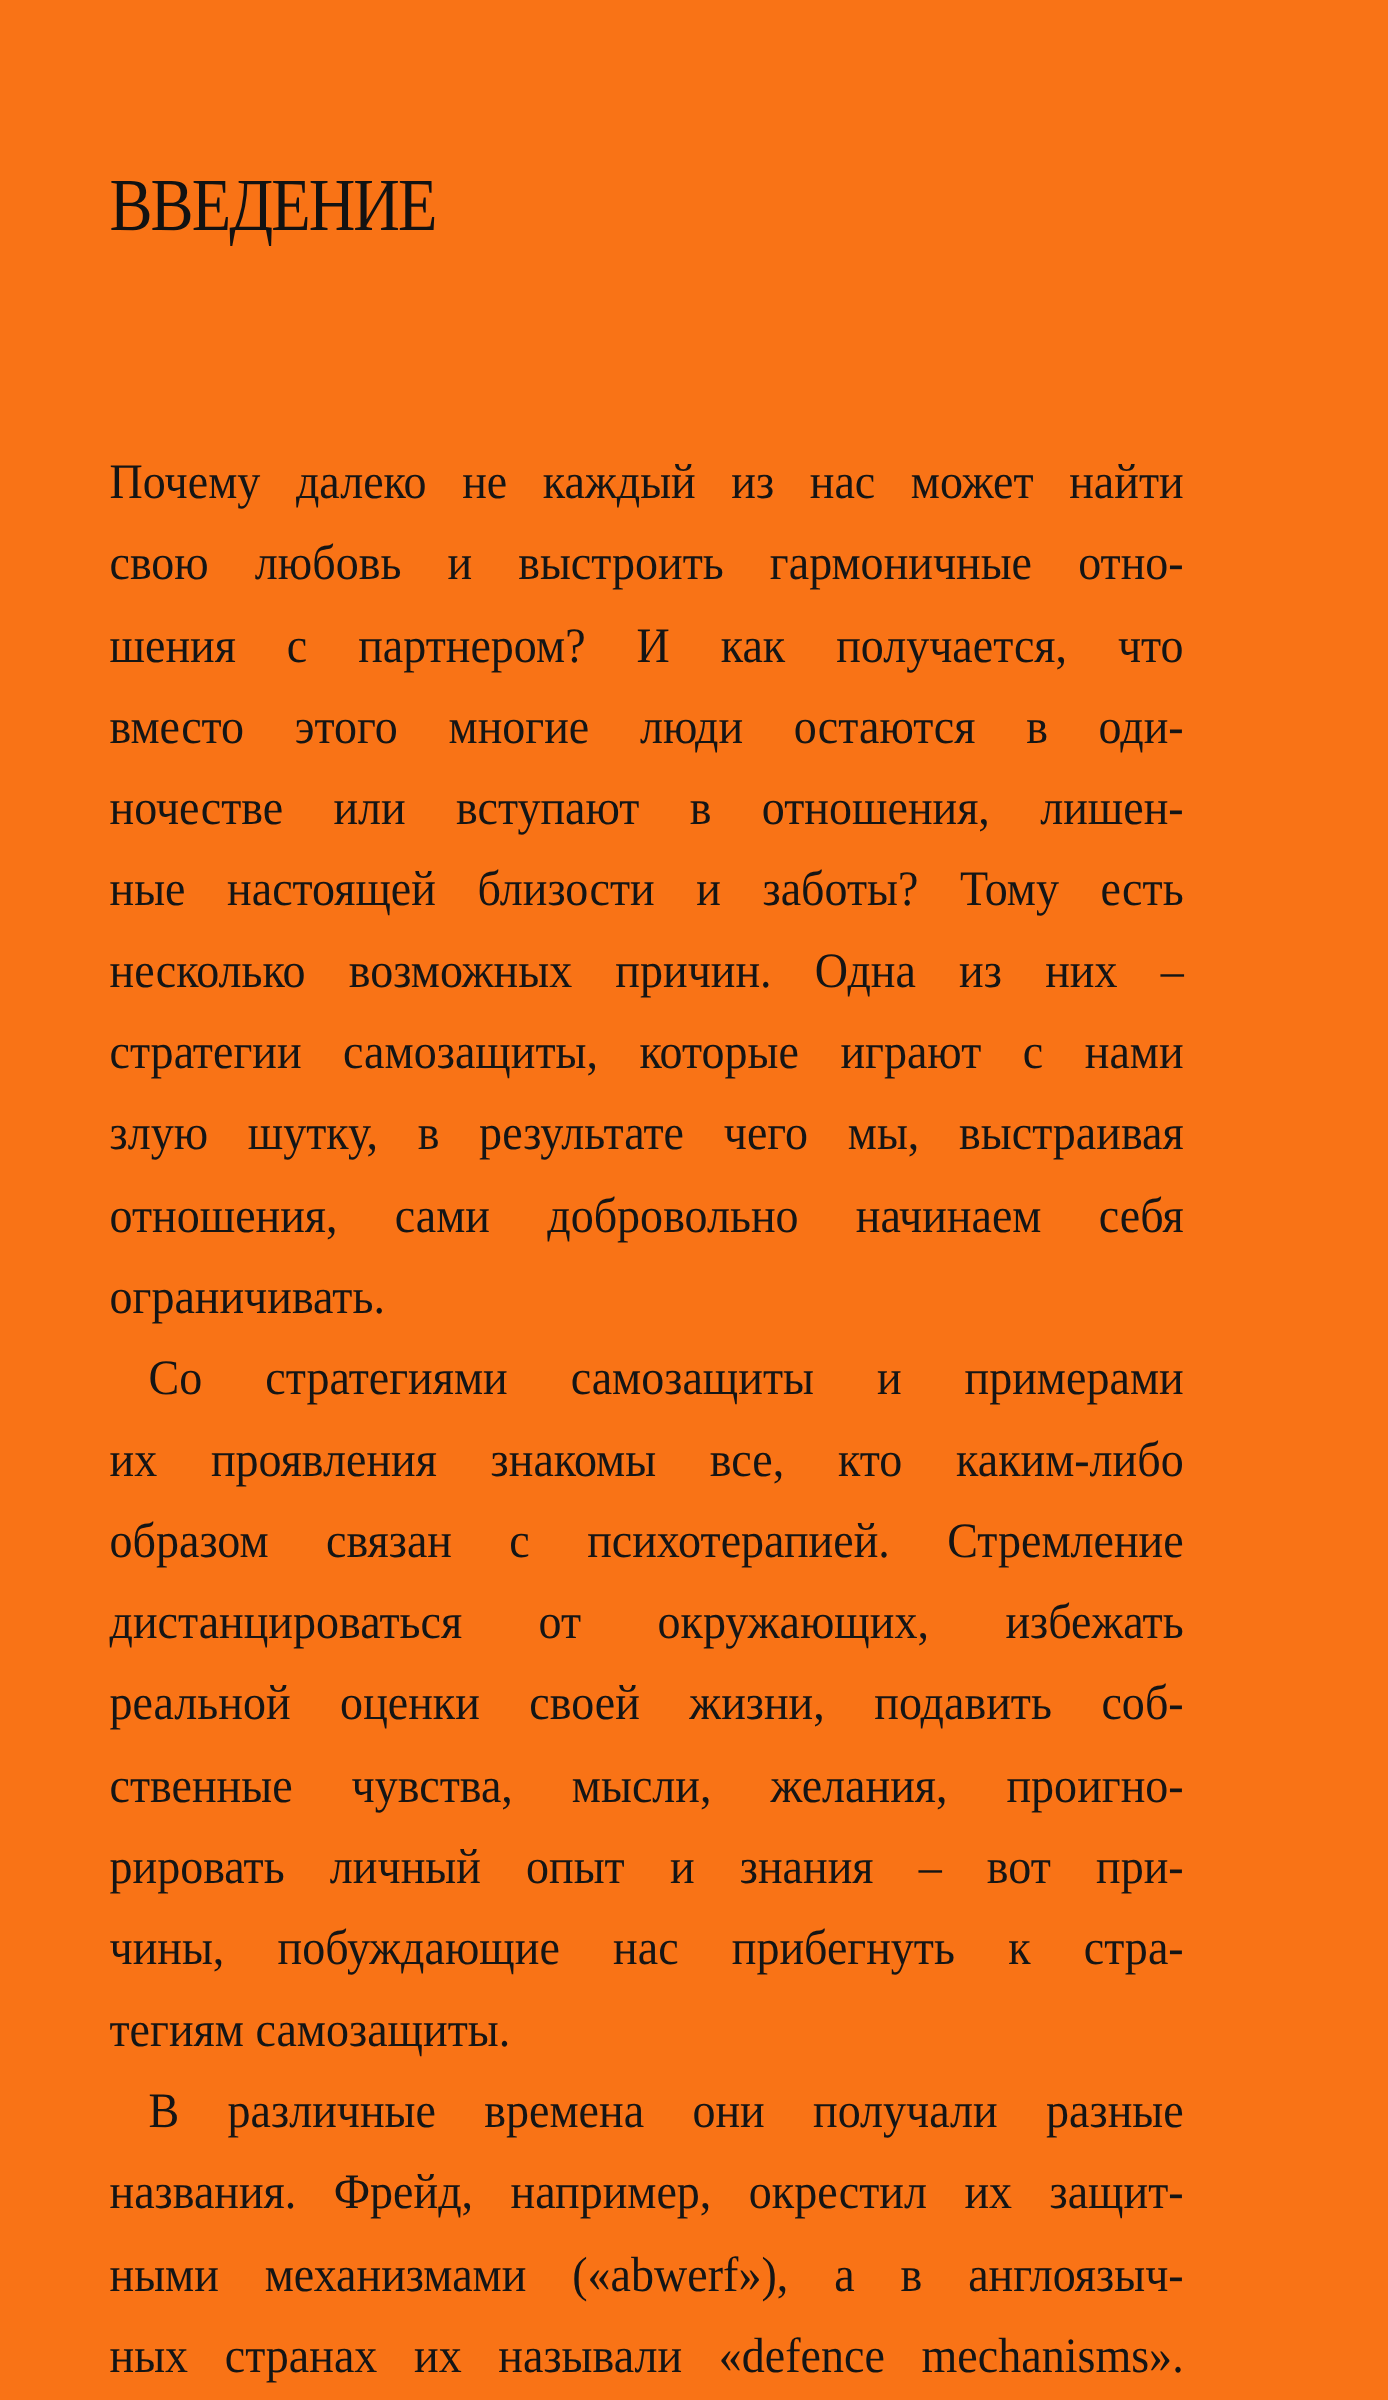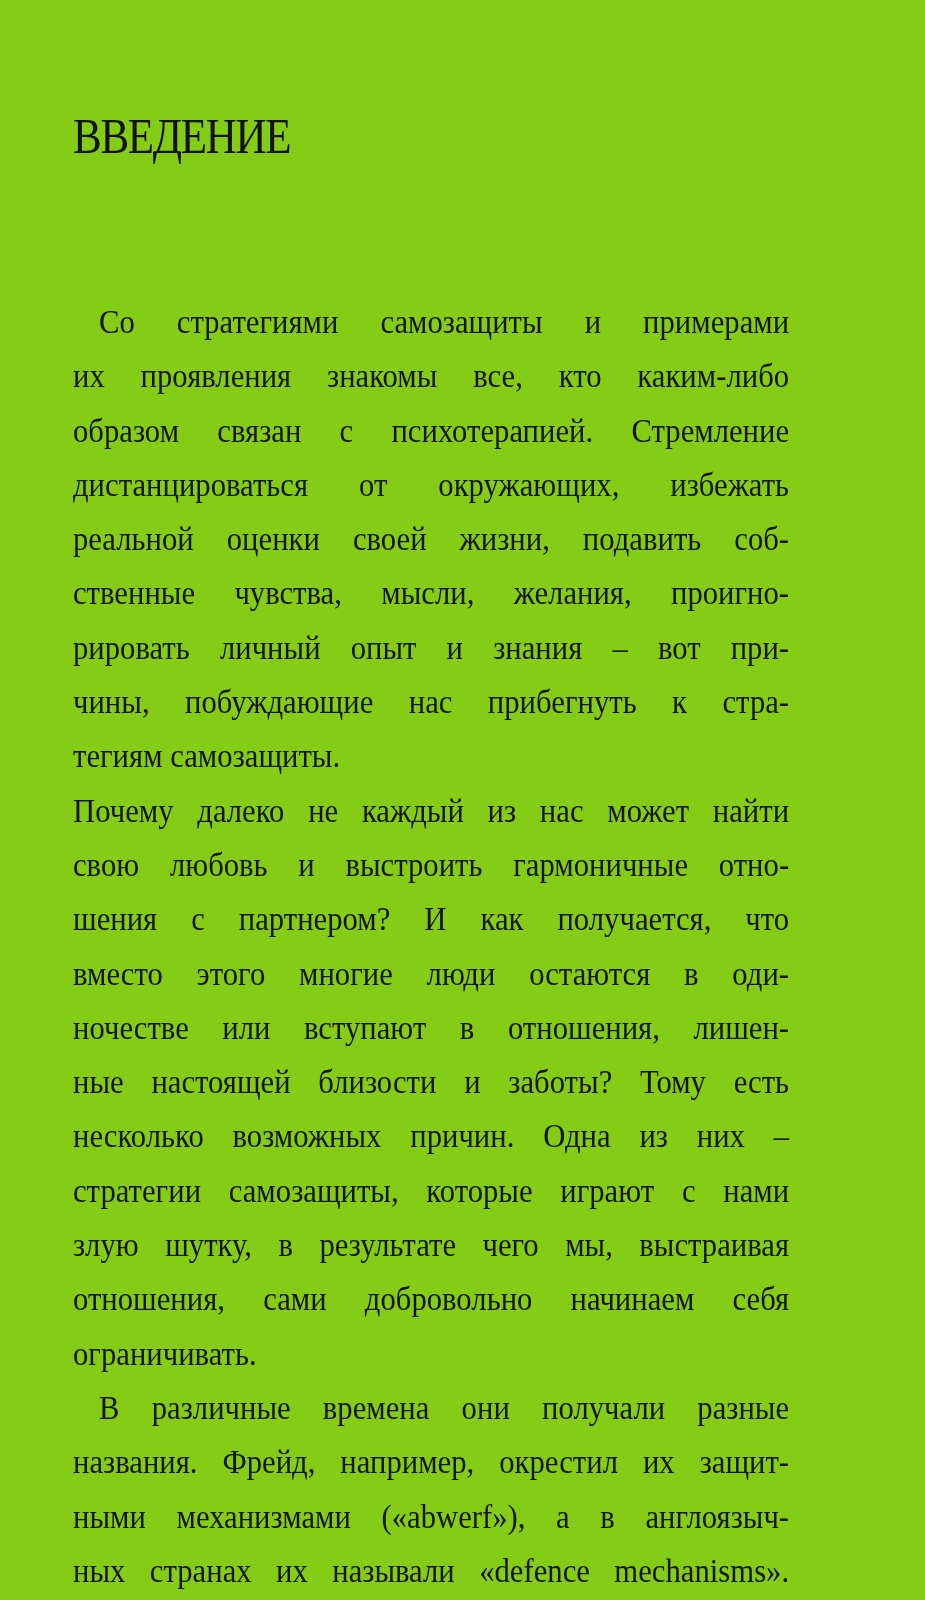--- a/index.html
+++ b/index.html
@@ -13,21 +13,21 @@
       position: relative;
       overflow: hidden;
       font-family: "Liberation Serif", "DejaVu Serif", serif;
       color: #141414;
     }
     .page {
       position: absolute;
       left: 0; top: 0;
       width: 925px;
       height: 1600px;
-      background: #84cc16;
+      background: #f97316;
     }
     .chapter-title {
       position: absolute;
       left: 73px;
       top: 106px;
       margin: 0;
       font-family: "Liberation Serif", "DejaVu Serif", serif;
       font-weight: normal;
       font-size: 50px;
       line-height: 60px;
@@ -66,46 +66,46 @@
 </head>
 <body>
 
 <div class="page">
 
   <h1 class="chapter-title">ВВЕДЕНИЕ</h1>
 
   <div class="body-text">
 
     <div>
-      <span class="line indent">Со стратегиями самозащиты и примерами</span>
-      <span class="line">их проявления знакомы все, кто каким-либо</span>
-      <span class="line">образом связан с психотерапией. Стремление</span>
-      <span class="line">дистанцироваться от окружающих, избежать</span>
-      <span class="line">реальной оценки своей жизни, подавить соб-</span>
-      <span class="line">ственные чувства, мысли, желания, проигно-</span>
-      <span class="line">рировать личный опыт и знания – вот при-</span>
-      <span class="line">чины, побуждающие нас прибегнуть к стра-</span>
-      <span class="line last">тегиям самозащиты.</span>
-    </div>
-
-    <div>
       <span class="line">Почему далеко не каждый из нас может найти</span>
       <span class="line">свою любовь и выстроить гармоничные отно-</span>
       <span class="line">шения с партнером? И как получается, что</span>
       <span class="line">вместо этого многие люди остаются в оди-</span>
       <span class="line">ночестве или вступают в отношения, лишен-</span>
       <span class="line">ные настоящей близости и заботы? Тому есть</span>
       <span class="line">несколько возможных причин. Одна из них –</span>
       <span class="line">стратегии самозащиты, которые играют с нами</span>
       <span class="line">злую шутку, в результате чего мы, выстраивая</span>
       <span class="line">отношения, сами добровольно начинаем себя</span>
       <span class="line last">ограничивать.</span>
     </div>
 
     <div>
+      <span class="line indent">Со стратегиями самозащиты и примерами</span>
+      <span class="line">их проявления знакомы все, кто каким-либо</span>
+      <span class="line">образом связан с психотерапией. Стремление</span>
+      <span class="line">дистанцироваться от окружающих, избежать</span>
+      <span class="line">реальной оценки своей жизни, подавить соб-</span>
+      <span class="line">ственные чувства, мысли, желания, проигно-</span>
+      <span class="line">рировать личный опыт и знания – вот при-</span>
+      <span class="line">чины, побуждающие нас прибегнуть к стра-</span>
+      <span class="line last">тегиям самозащиты.</span>
+    </div>
+
+    <div>
       <span class="line indent">В различные времена они получали разные</span>
       <span class="line">названия. Фрейд, например, окрестил их защит-</span>
       <span class="line">ными механизмами («abwerf»), а в англоязыч-</span>
       <span class="line">ных странах их называли «defence mechanisms».</span>
       <span class="line">В когнитивной психотерапии был введен термин</span>
     </div>
 
   </div>
 </div>
 

